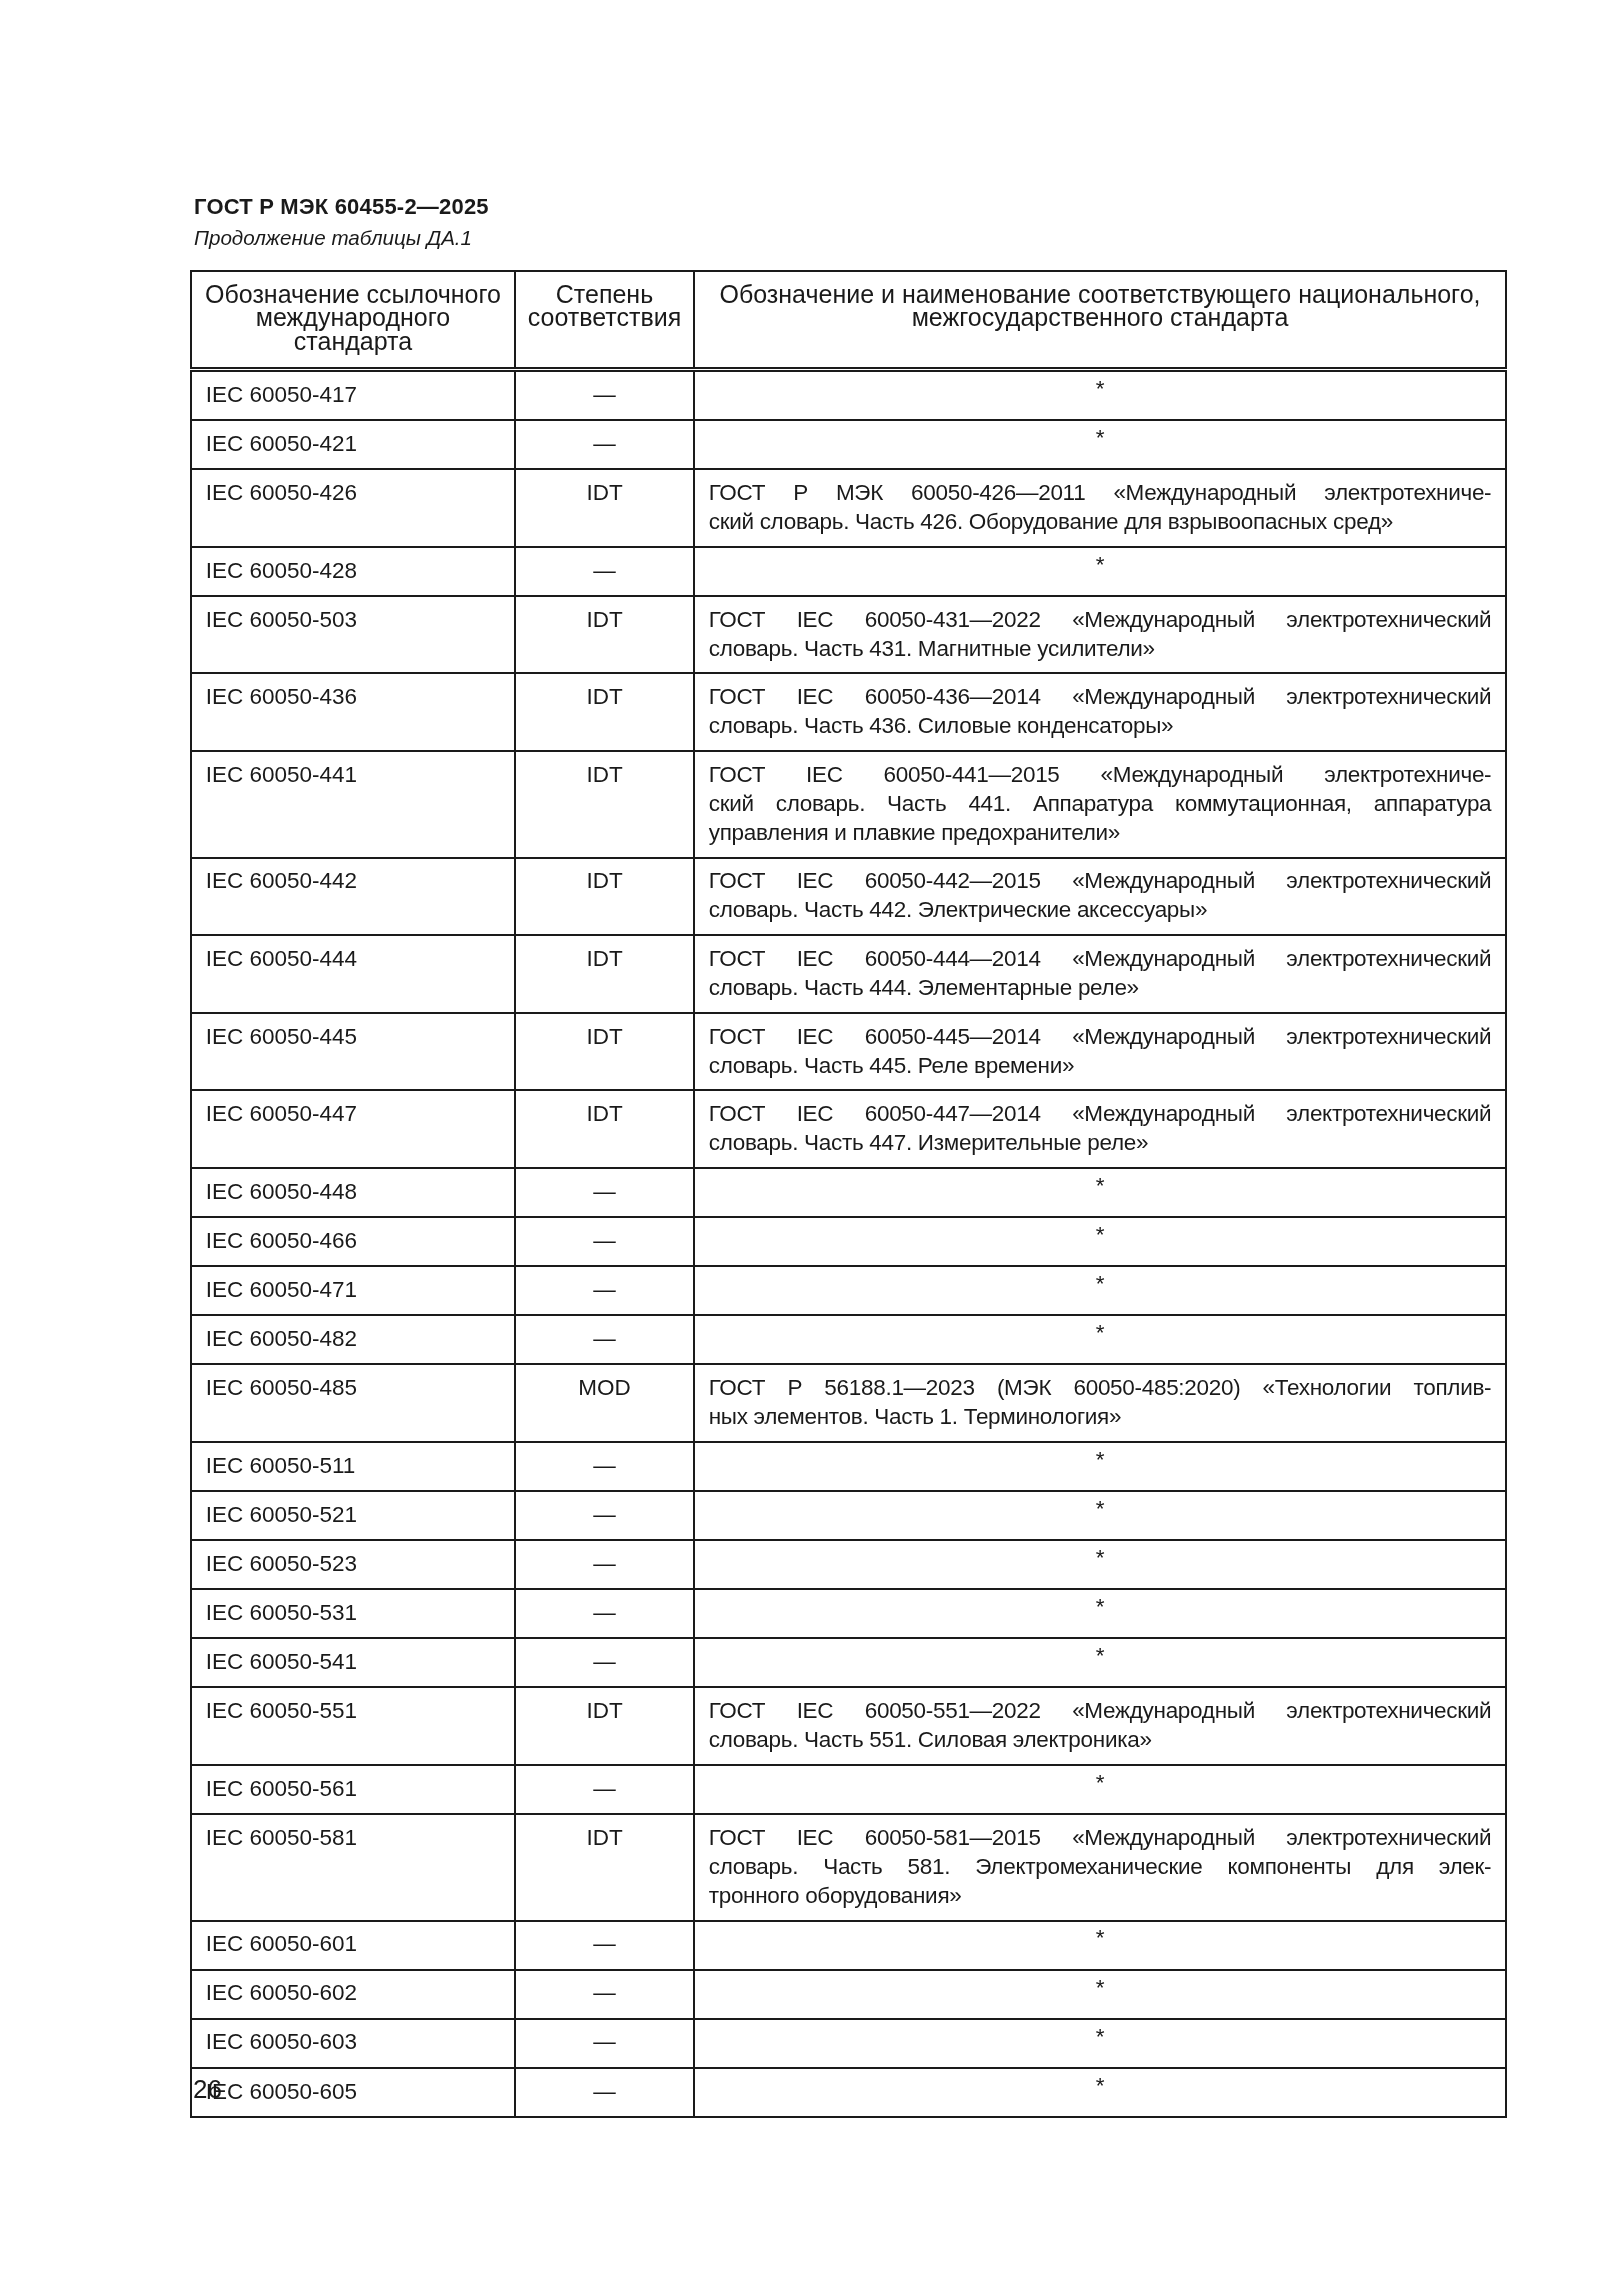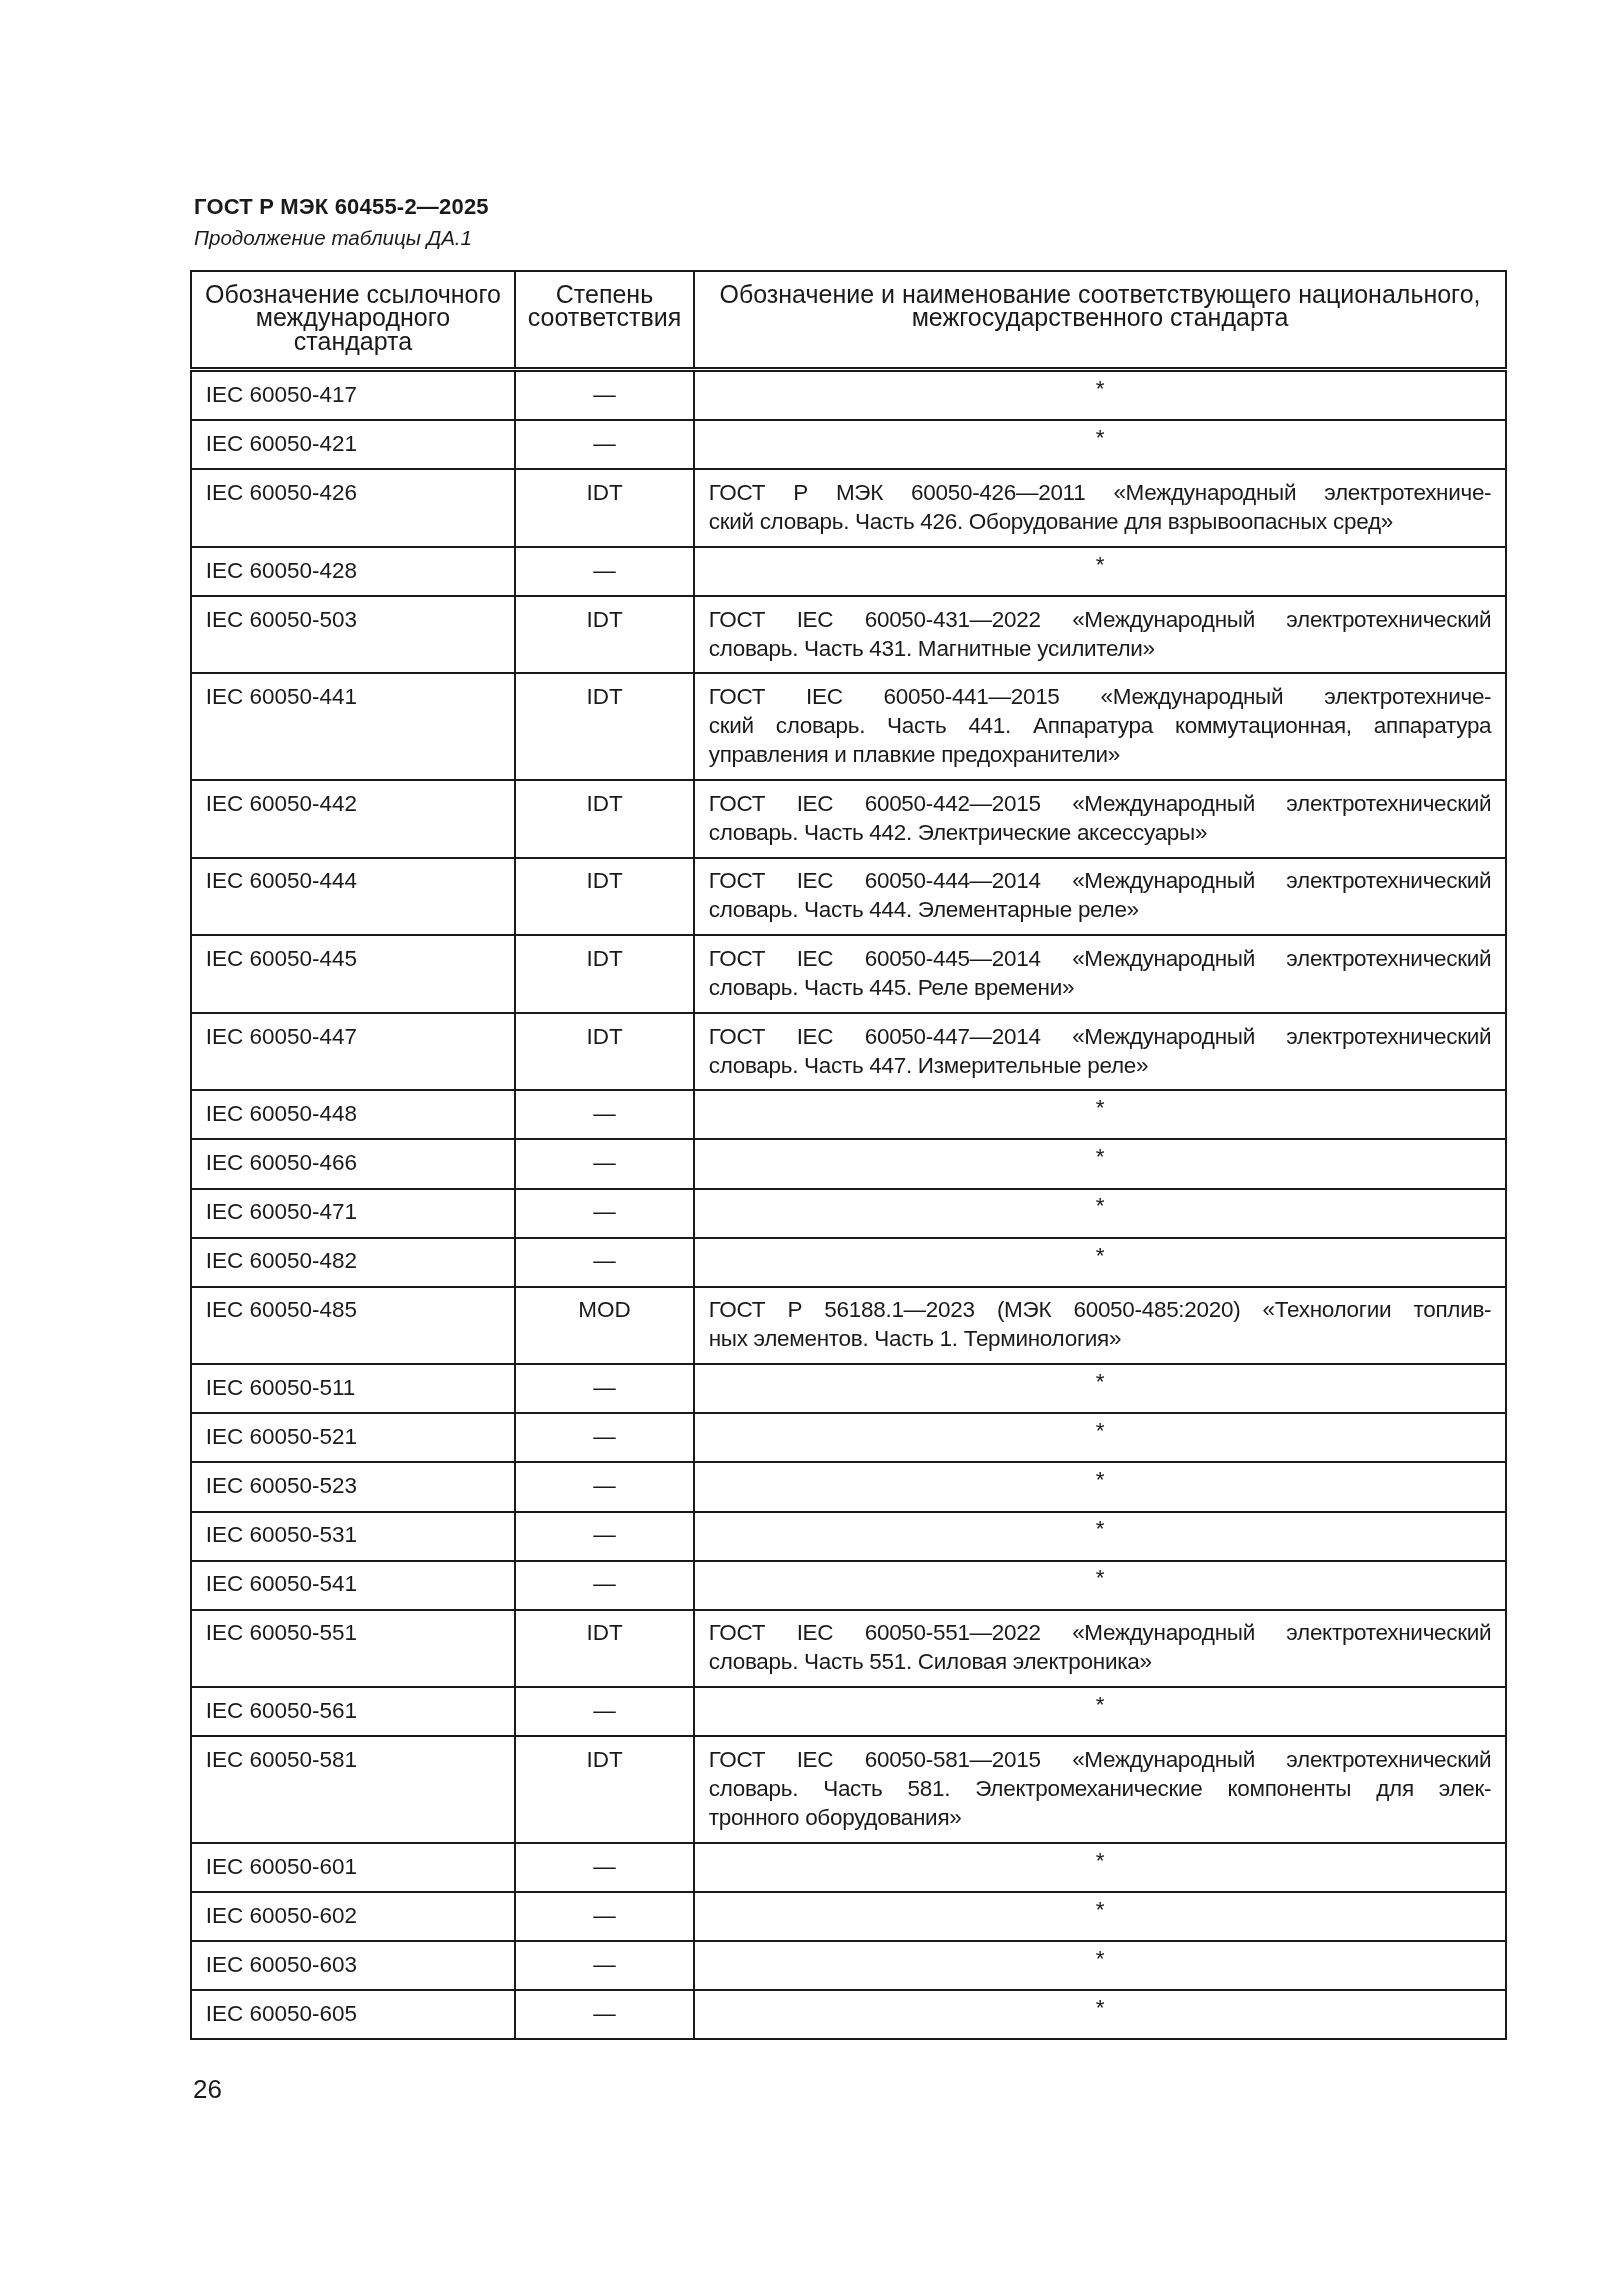--- a/index.html
+++ b/index.html
@@ -77,20 +77,28 @@
       </tr>
       <tr>
         <td class="c-ref">IEC 60050-503</td>
         <td class="c-deg">IDT</td>
         <td class="c-nat">
           <span class="line">ГОСТ IEC 60050-431—2022 «Международный электротехнический</span>
           <span class="line last">словарь. Часть 431. Магнитные усилители»</span>
         </td>
       </tr>
       <tr>
+        <td class="c-ref">IEC 60050-436</td>
+        <td class="c-deg">IDT</td>
+        <td class="c-nat">
+          <span class="line">ГОСТ IEC 60050-436—2014 «Международный электротехнический</span>
+          <span class="line last">словарь. Часть 436. Силовые конденсаторы»</span>
+        </td>
+      </tr>
+      <tr>
         <td class="c-ref">IEC 60050-441</td>
         <td class="c-deg">IDT</td>
         <td class="c-nat">
           <span class="line">ГОСТ IEC 60050-441—2015 «Международный электротехниче-</span>
           <span class="line">ский словарь. Часть 441. Аппаратура коммутационная, аппаратура</span>
           <span class="line last">управления и плавкие предохранители»</span>
         </td>
       </tr>
       <tr>
         <td class="c-ref">IEC 60050-442</td>

